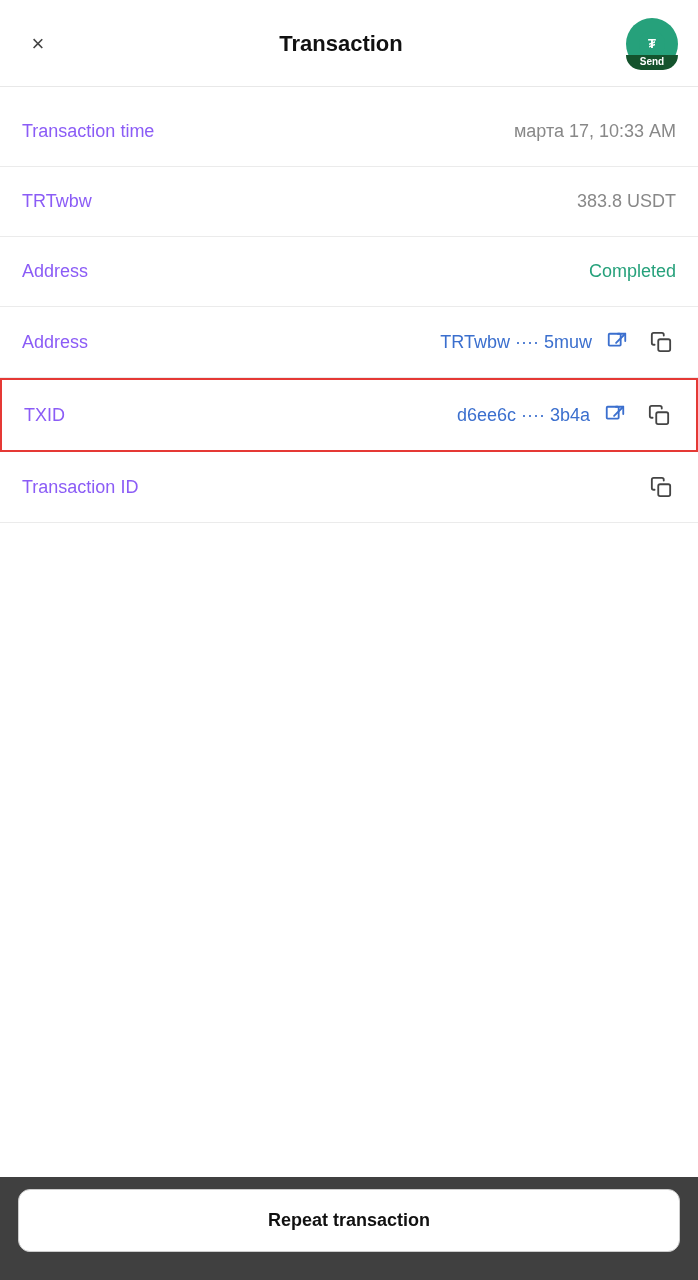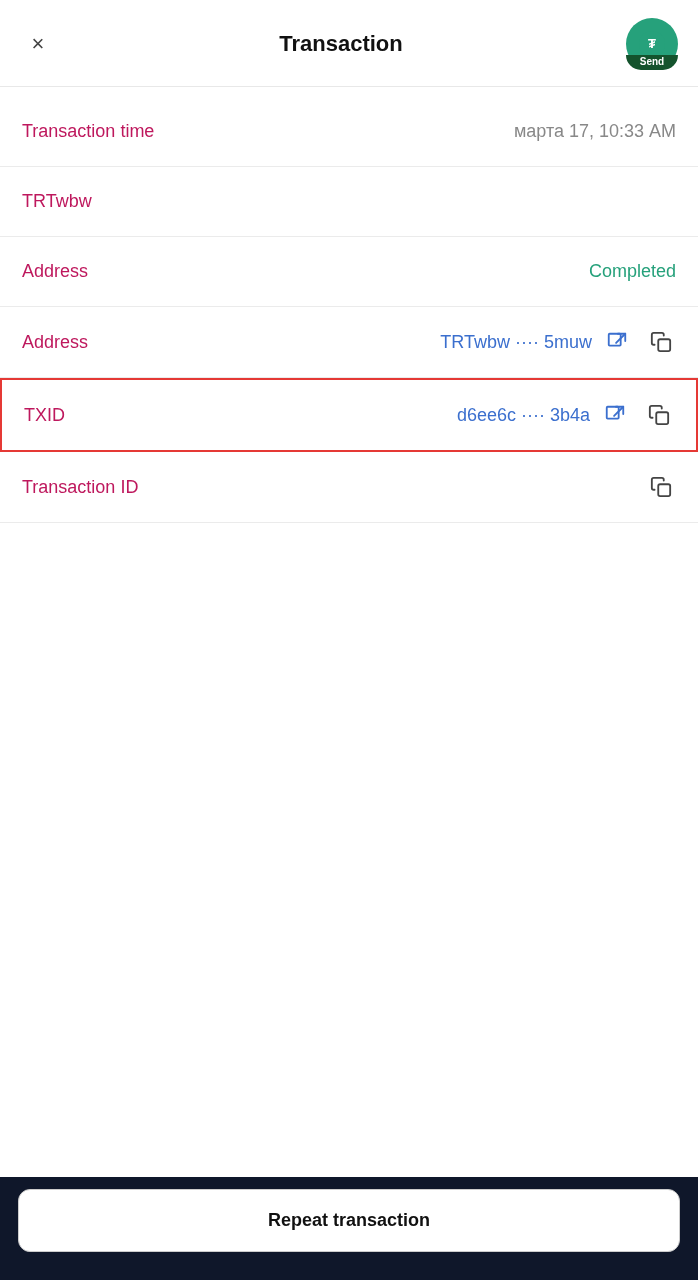--- a/index.html
+++ b/index.html
@@ -75,21 +75,21 @@
     .row {
       display: flex;
       align-items: center;
       justify-content: space-between;
       padding: 20px 22px;
       border-bottom: 1px solid #ebebeb;
       min-height: 70px;
     }
     .row-label {
       font-size: 18px;
-      color: #be185d;
+      color: #8b5cf6;
       font-weight: 400;
       flex-shrink: 0;
     }
     .row-value {
       font-size: 18px;
       color: #888;
       text-align: right;
       flex: 1;
       margin-left: 12px;
     }
@@ -138,21 +138,21 @@
       word-break: break-all;
     }
 
     
     .bottom-area {
       position: absolute;
       bottom: 0;
       left: 0;
       right: 0;
       padding: 12px 18px 28px;
-      background: #0f172a;
+      background: #404040;
     }
     .repeat-btn {
       width: 100%;
       padding: 20px;
       font-size: 18px;
       font-weight: 600;
       color: #111;
       background: #fff;
       border: 1.5px solid #ccc;
       border-radius: 12px;
@@ -179,20 +179,21 @@
 
 <div class="rows-container">
 
   <div class="row">
     <span class="row-label">Transaction time</span>
     <span class="row-value">марта 17, 10:33 AM</span>
   </div>
 
   <div class="row">
     <span class="row-label">TRTwbw</span>
+    <span class="row-value">383.8 USDT</span>
   </div>
 
   <div class="row">
     <span class="row-label">Address</span>
     <span class="row-value green">Completed</span>
   </div>
 
   <div class="row">
     <span class="row-label">Address</span>
     <div style="display:flex; align-items:center; flex:1; justify-content:flex-end; margin-left:12px;">

